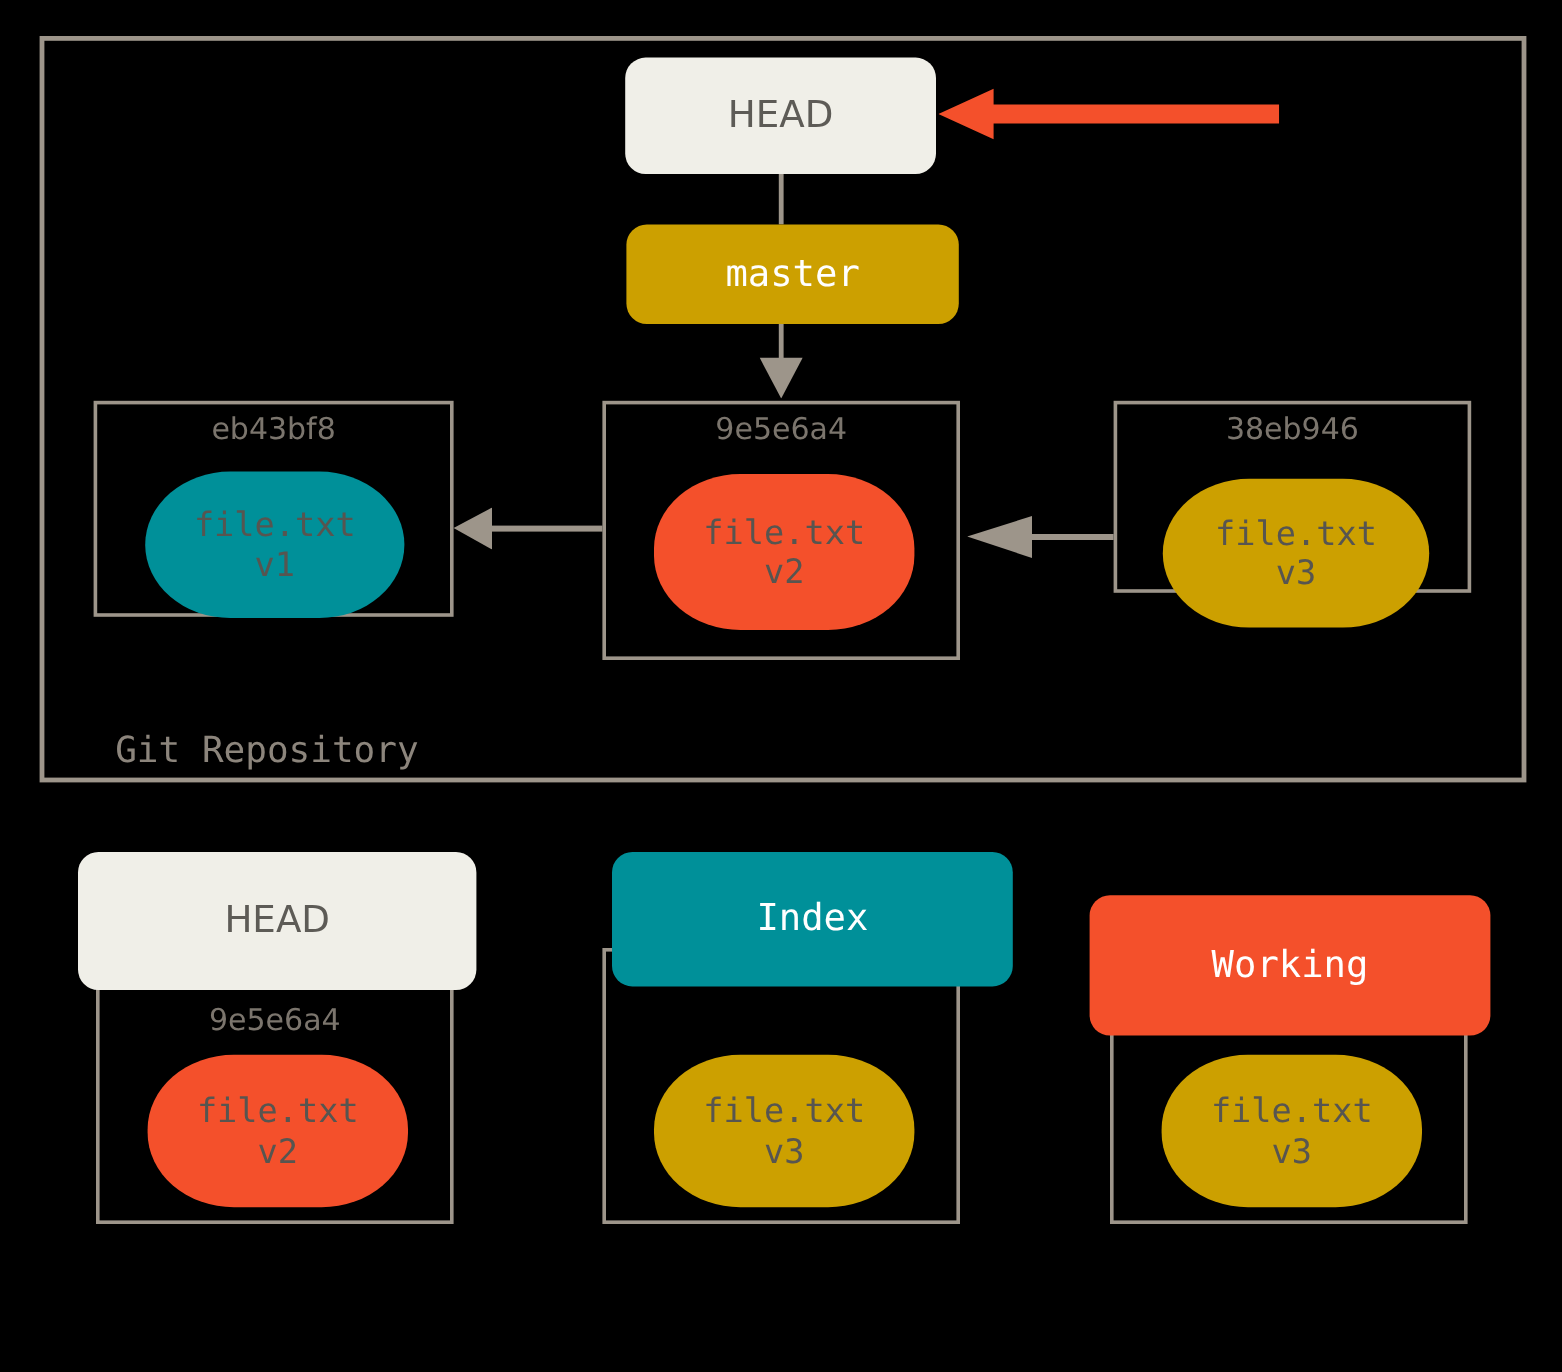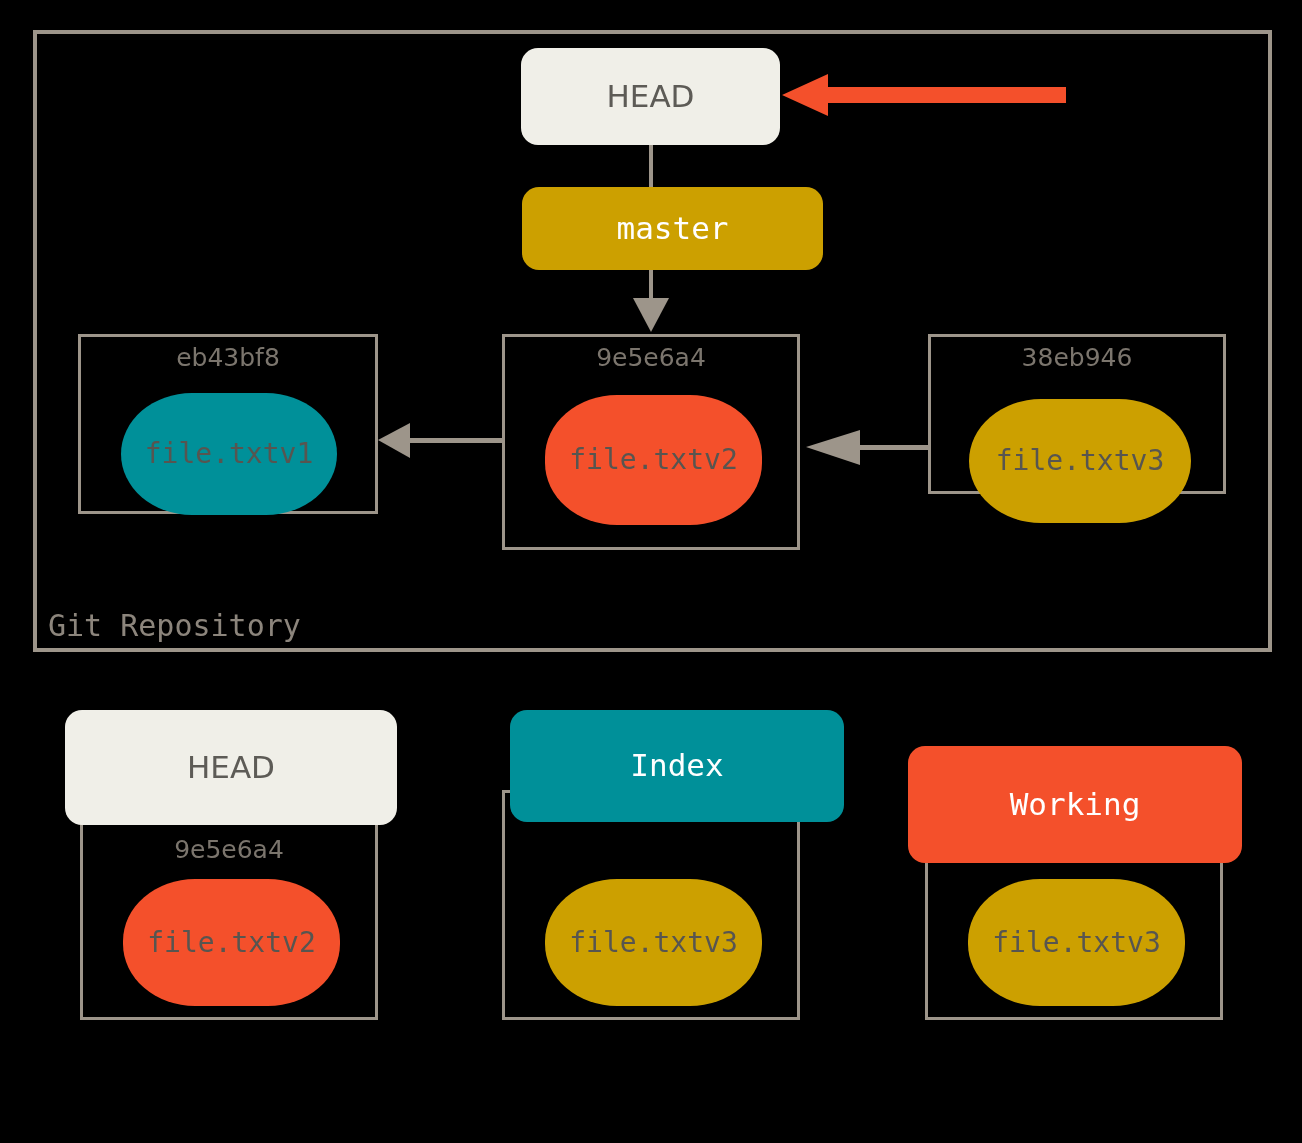--- a/index.html
+++ b/index.html
@@ -24,20 +24,21 @@
     box-sizing: border-box;
     background: transparent;
   }
 
   .repo-label {
     color: #8c857c;
     font-family: "DejaVu Sans Mono", "Liberation Mono", monospace;
     font-size: 30px;
     letter-spacing: 0px;
     white-space: nowrap;
+    margin-left: 48px;
   }
 
   
   .commit-box {
     border: 3px solid #9d958a;
     box-sizing: border-box;
     background: transparent;
   }
 
   .commit-hash {
@@ -50,21 +51,21 @@
     font-family: "DejaVu Sans", "Liberation Sans", sans-serif;
     font-size: 25px;
     white-space: nowrap;
   }
 
   
   .blob {
     position: absolute;
     border-radius: 72px / 62px;
     display: flex;
-    flex-direction: row;
+    flex-direction: column;
     align-items: center;
     justify-content: center;
     color: #575550;
     font-family: "DejaVu Sans Mono", "Liberation Mono", monospace;
     font-size: 28px;
     line-height: 1.18;
     text-align: center;
   }
   .blob span { display: block; }
 
@@ -135,21 +136,21 @@
   <div class="abs repo-label" style="left:48px; top:608px;">Git Repository</div>
 
   <div class="abs label-box label-head-top" style="left:521px; top:48px; width:259px; height:97px;">HEAD</div>
 
   <svg class="abs" style="left:782px; top:72px; width:284px; height:46px;" viewBox="0 0 284 46">
     <polygon points="0,23 46,2 46,15 284,15 284,31 46,31 46,44" fill="#f4502b"></polygon>
   </svg>
 
   <div class="abs vline" style="left:649px; top:145px; width:4px; height:42px;"></div>
 
-  <div class="abs label-box label-master" style="left:522px; top:187px; width:301px; height:83px;">master</div>
+  <div class="abs label-box label-master" style="left:522px; top:187px; width:277px; height:83px;">master</div>
 
   <div class="abs vline" style="left:649px; top:270px; width:4px; height:34px;"></div>
   <svg class="abs" style="left:633px; top:298px; width:36px; height:34px;" viewBox="0 0 36 34">
     <polygon points="0,0 36,0 18,34" fill="#9d958a"></polygon>
   </svg>
 
   <div class="abs commit-box" style="left:78px; top:334px; width:300px; height:180px;">
     <div class="commit-hash">eb43bf8</div>
     <div class="blob" style="left:40px; top:56px; width:216px; height:122px; background:#009099;">
       <span>file.txt</span>

